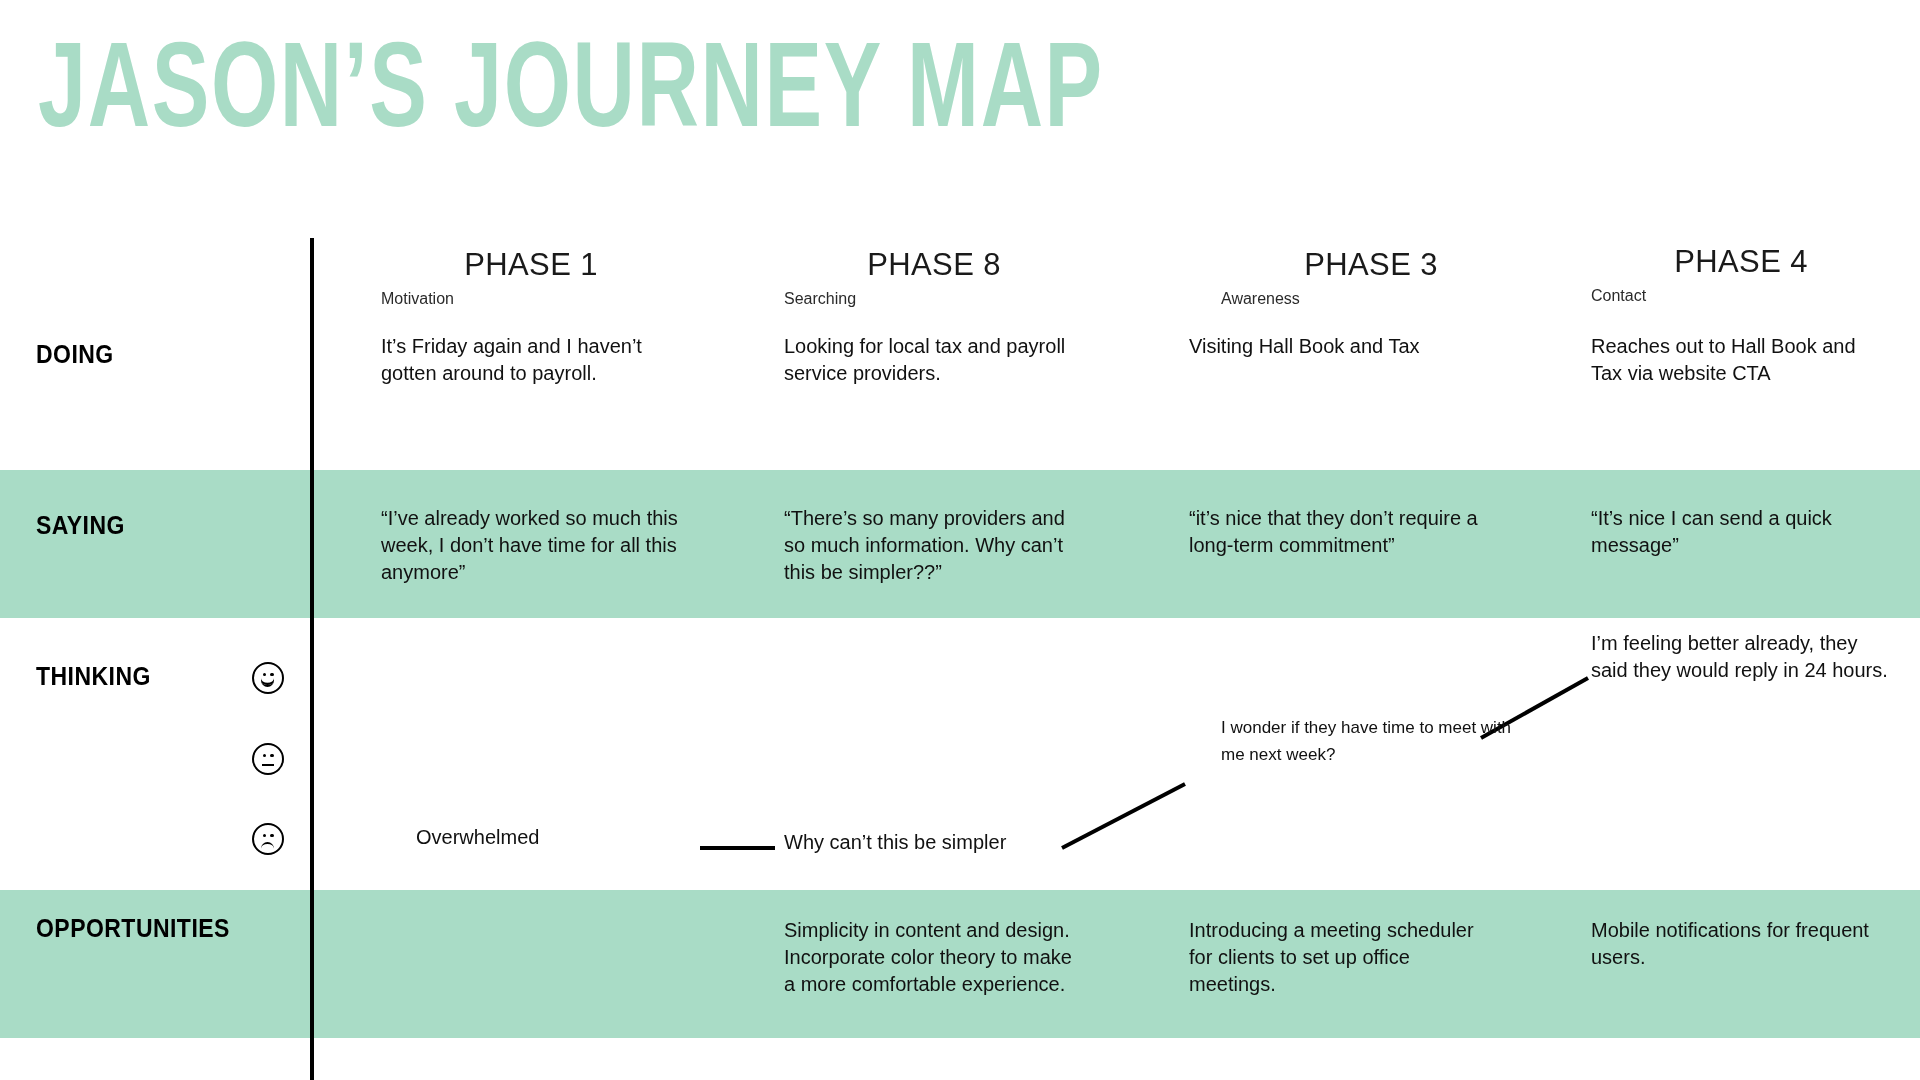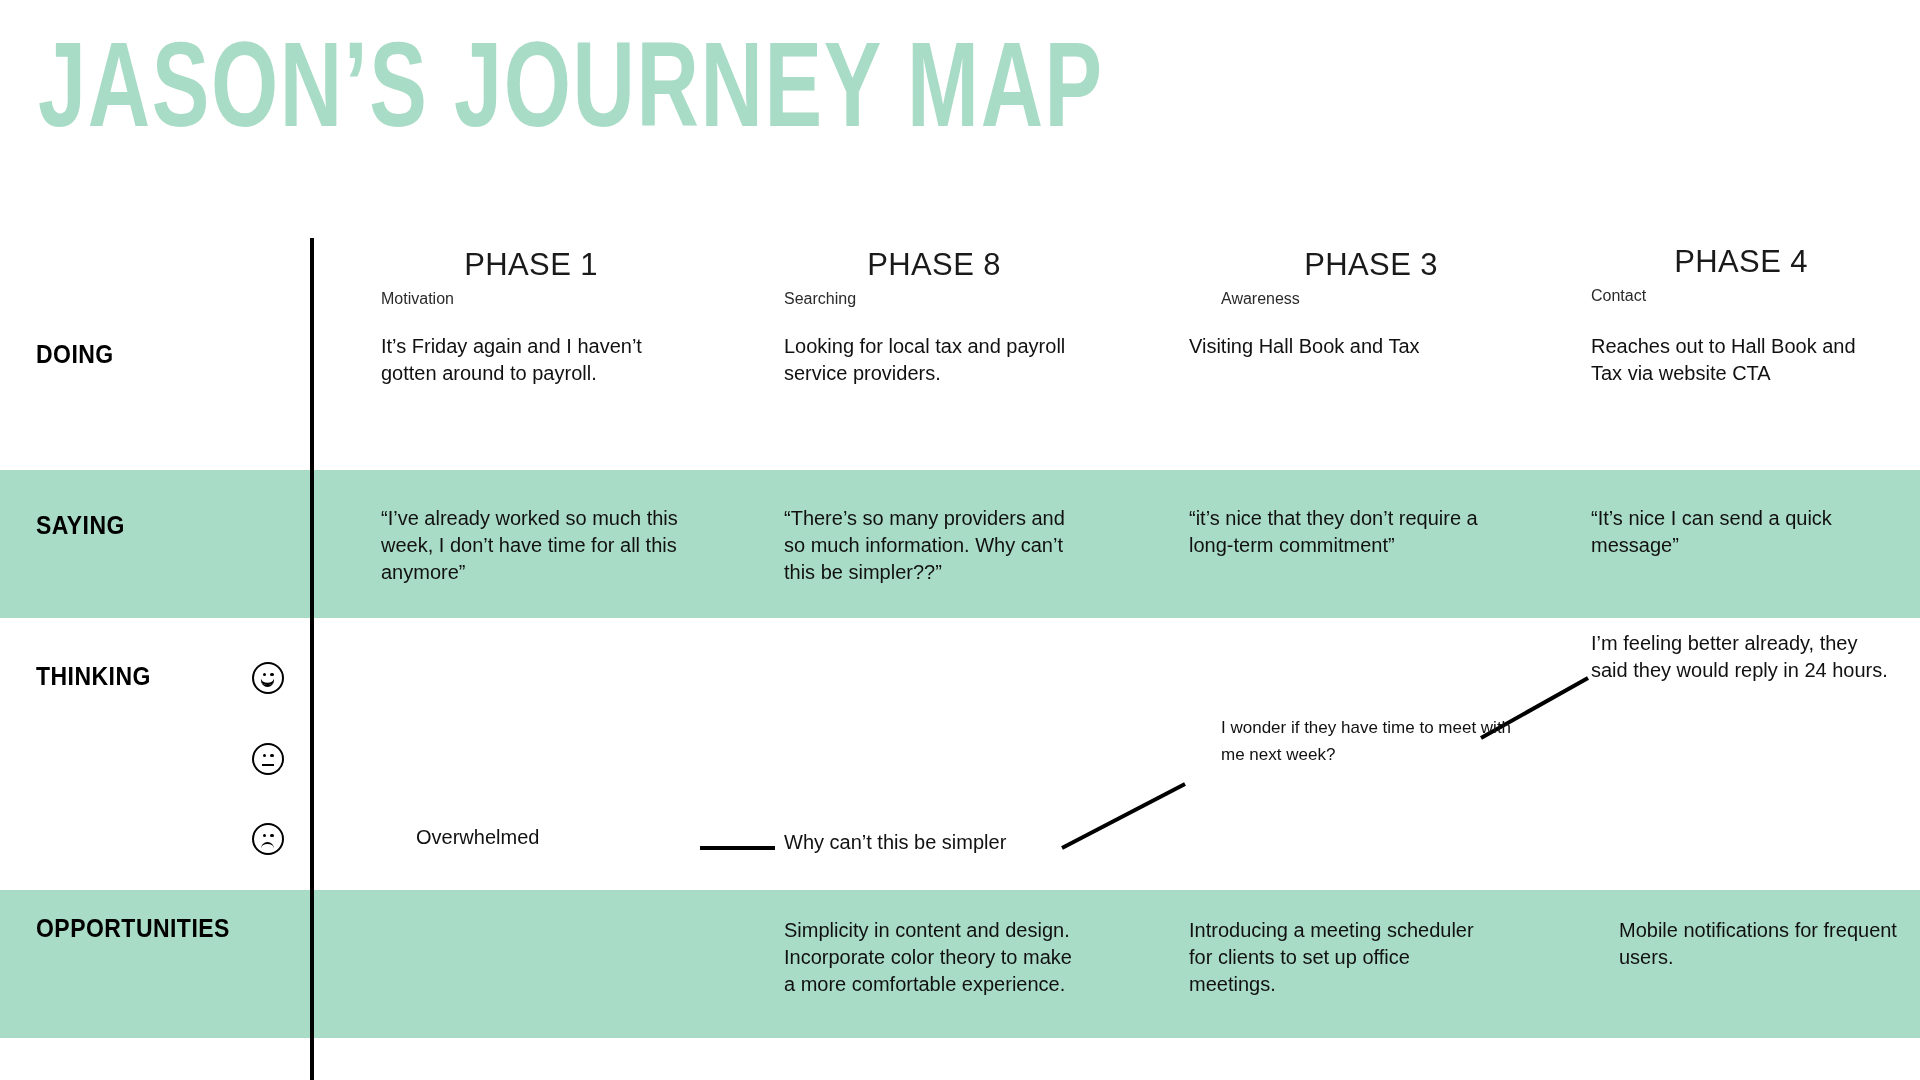--- a/index.html
+++ b/index.html
@@ -280,15 +280,15 @@
   </svg>
 
   <div id="think-overwhelmed">Overwhelmed</div>
   <div id="think-simpler">Why can’t this be simpler</div>
   <div id="think-wonder">I wonder if they have time to meet with me next week?</div>
   <div id="think-better">I’m feeling better already, they said they would reply in 24 hours.</div>
 
   <div class="cell w1" style="left:381px; top:917px;"></div>
   <div class="cell w3" style="left:1189px; top:917px;">Introducing a meeting scheduler for clients to set up office meetings.</div>
   <div class="cell w2" style="left:784px; top:917px;">Simplicity in content and design. Incorporate color theory to make a more comfortable experience.</div>
-  <div class="cell w4" style="left:1591px; top:917px;margin-left:28px;">Mobile notifications for frequent users.</div>
+  <div class="cell w4" style="left:1591px; top:917px;">Mobile notifications for frequent users.</div>
 
 </div>
 
 </body></html>

